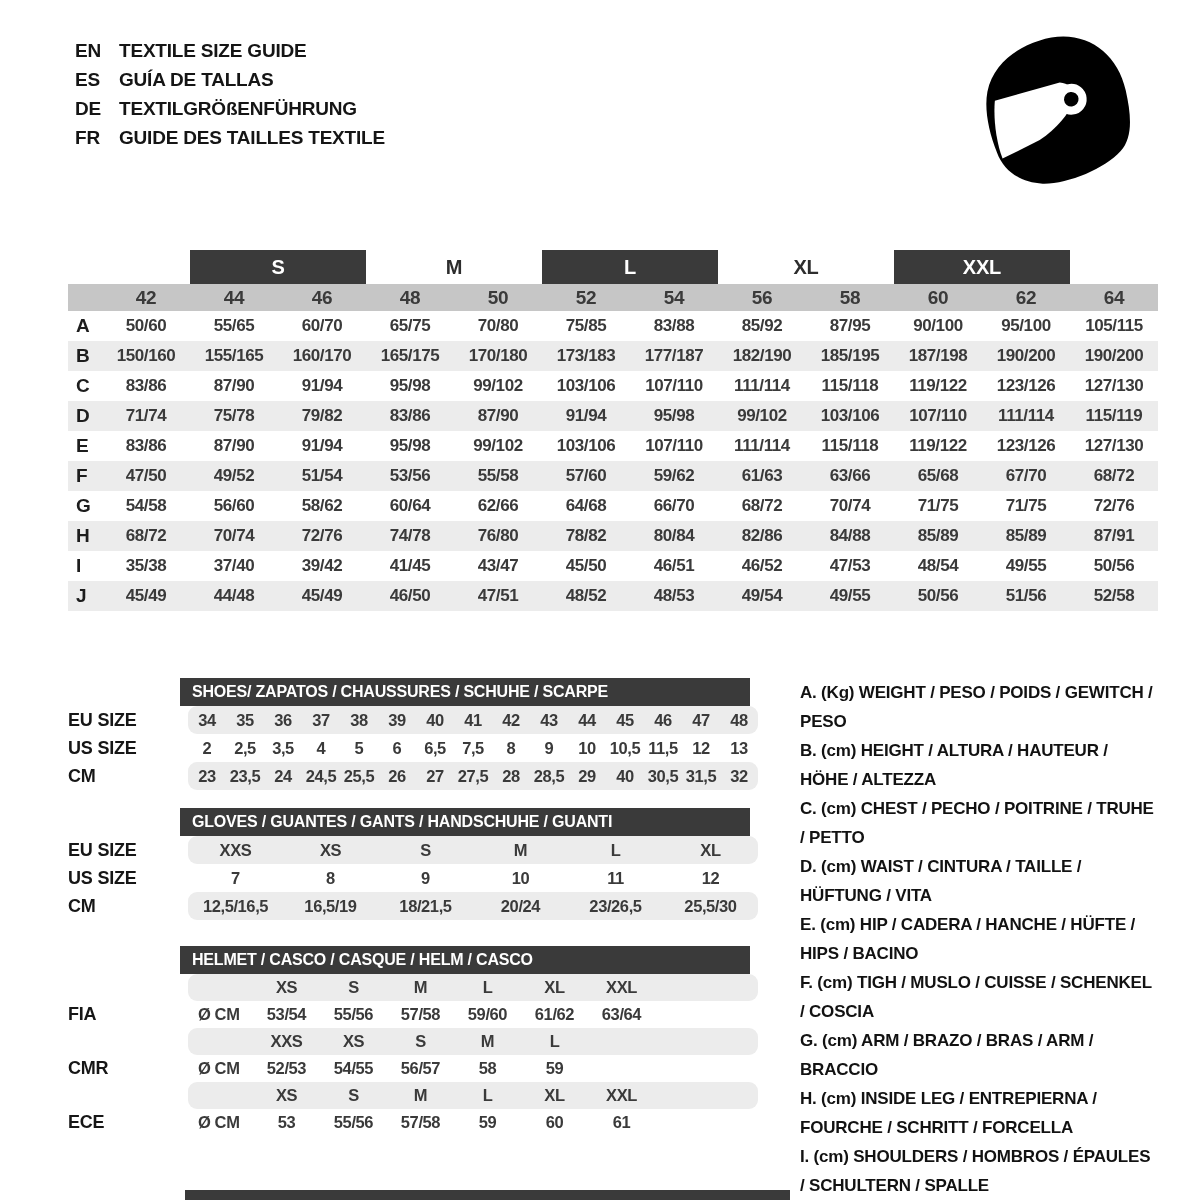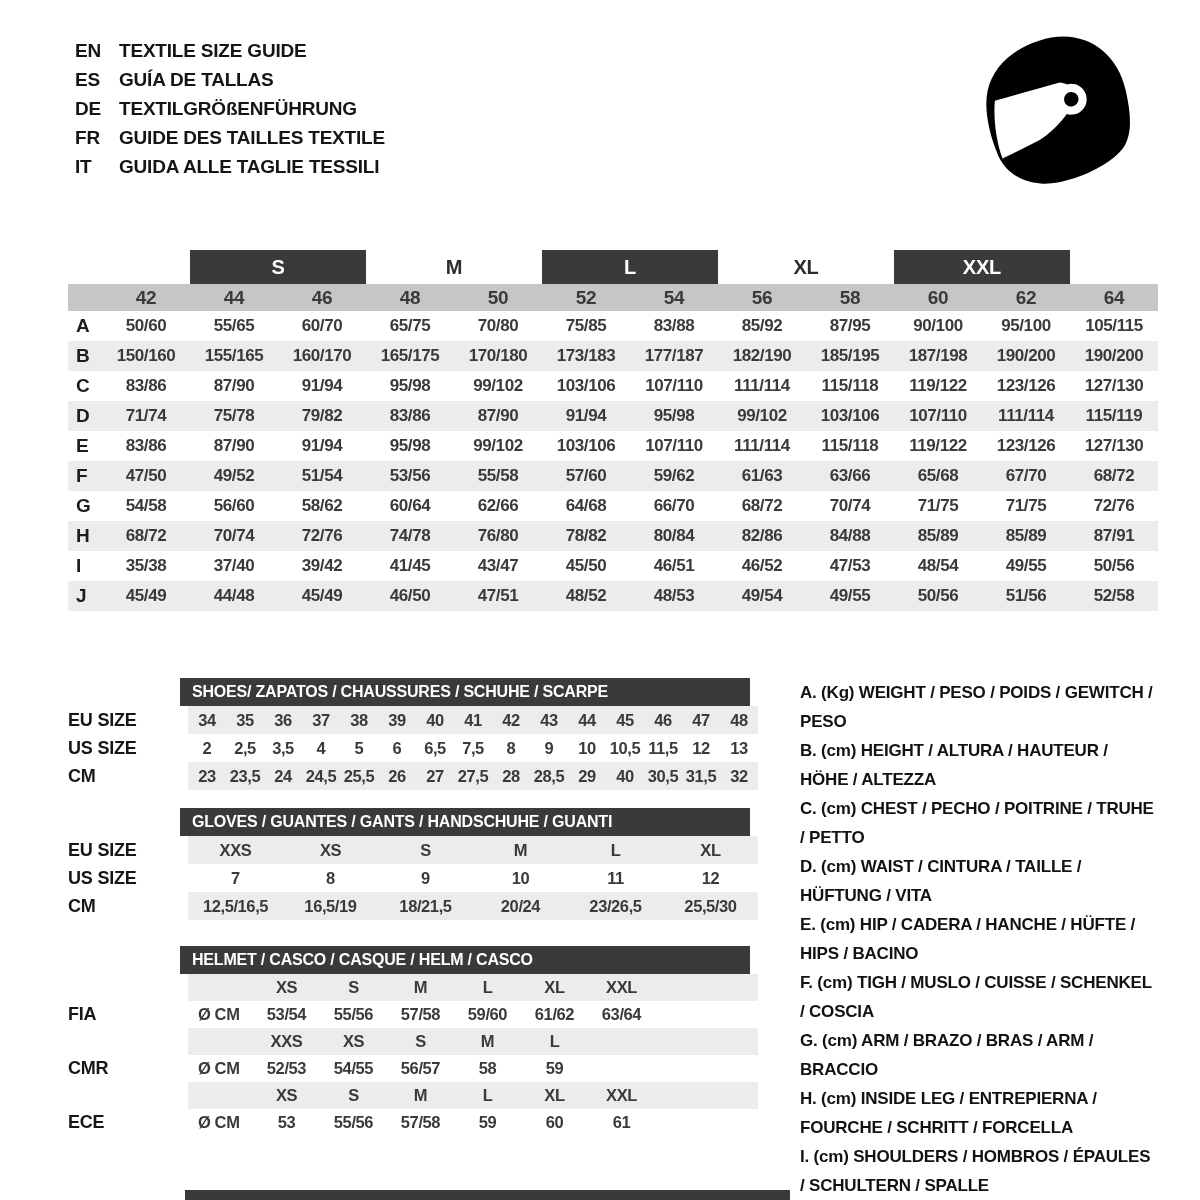--- a/index.html
+++ b/index.html
@@ -34,21 +34,21 @@
   .val-cell { display:flex; align-items:center; justify-content:center; font-size:17px; color:#3a3a3a; letter-spacing:-0.4px; }
 
   
   .lower { position:absolute; left:68px; top:678px; width:1090px; display:flex; align-items:flex-start; }
   .left-tables { width:682px; flex:none; }
   .bar { margin-left:112px; width:570px; height:28px; background:#3a3a3a; color:#ffffff;
          display:flex; align-items:center; padding-left:12px; font-size:16px; }
   .srow { display:flex; height:28px;gap:8px; }
   .hrow { height:27px; }
   .rlabel { width:112px; flex:none; display:flex; align-items:center; font-size:18px; color:#161616; }
-  .rvalues { width:570px; flex:none; display:grid; align-items:center; }
+  .rvalues { width:570px; flex:none; display:grid; align-items:center;border-radius:9px; }
   .srow.gray .rvalues { background:#ececec; }
   .cols15 { grid-template-columns:repeat(15,1fr); }
   .cols6 { grid-template-columns:repeat(6,1fr); }
   .helmet-cols { grid-template-columns:65px repeat(6,67px) 1fr; }
   .rvalues > div { text-align:center; font-size:16.5px; color:#3a3a3a; letter-spacing:-0.4px; }
   .rvalues > .unit-cell { text-align:left; padding-left:10px; }
   .sec-gap1 { height:18px; }
   .sec-gap2 { height:26px; }
 
   
@@ -71,24 +71,20 @@
         <span class="lang-code">ES</span>
         <span class="lang-title">GUÍA DE TALLAS</span>
       </div>
       <div class="lang-row">
         <span class="lang-code">DE</span>
         <span class="lang-title">TEXTILGRÖßENFÜHRUNG</span>
       </div>
       <div class="lang-row">
         <span class="lang-code">FR</span>
         <span class="lang-title">GUIDE DES TAILLES TEXTILE</span>
-      </div>
-      <div class="lang-row">
-        <span class="lang-code">IT</span>
-        <span class="lang-title">GUIDA ALLE TAGLIE TESSILI</span>
       </div>
     </div>
 
   <div class="helmet-logo">
     <svg width="172" height="162" viewBox="0 0 100 100" aria-hidden="true">
       <g transform="rotate(-6 50 50)">
         <path fill="#000000" d="M44 7 C70 1 91 17 94 43 C96 60 95 73 87 80 C76 90 52 97 37 95 C24 93 14 85 11 73 C7 59 6 45 9 35 C14 19 29 10 44 7 Z"></path>
         <path fill="#ffffff" d="M13 41 L54 34 C60 35 63 40 61 46 C58 54 49 62 38 68 L14 77 C11 66 11 51 13 41 Z"></path>
         <circle cx="60" cy="45" r="9.5" fill="#ffffff"></circle>
         <circle cx="60" cy="45" r="4.5" fill="#000000"></circle>

